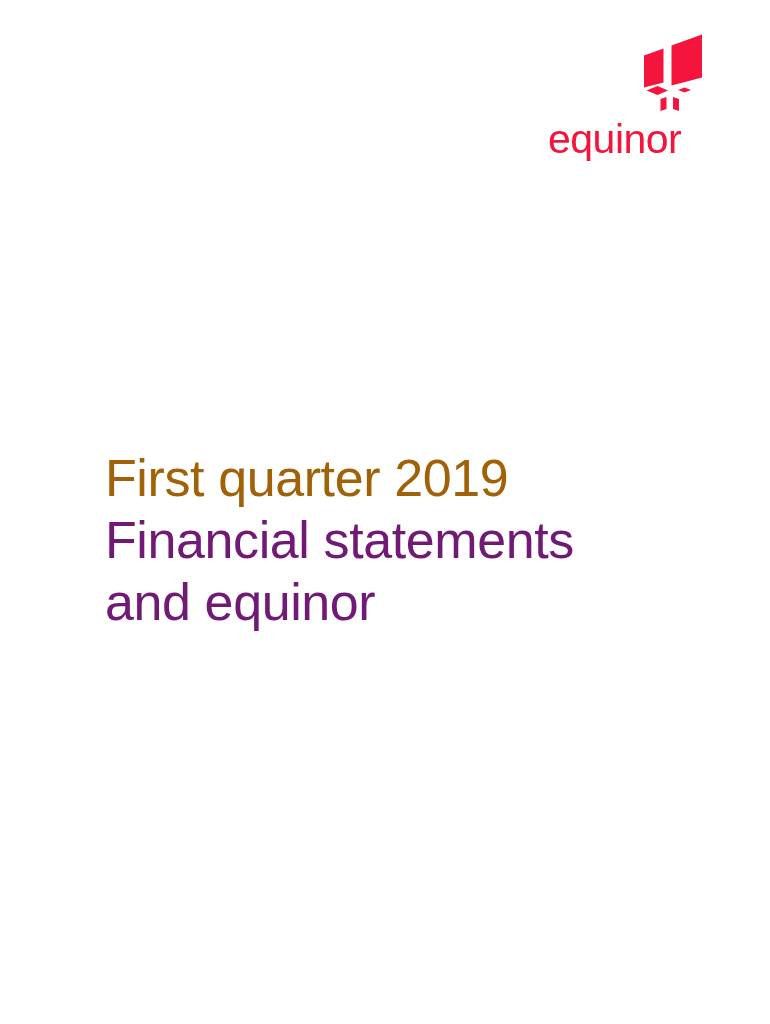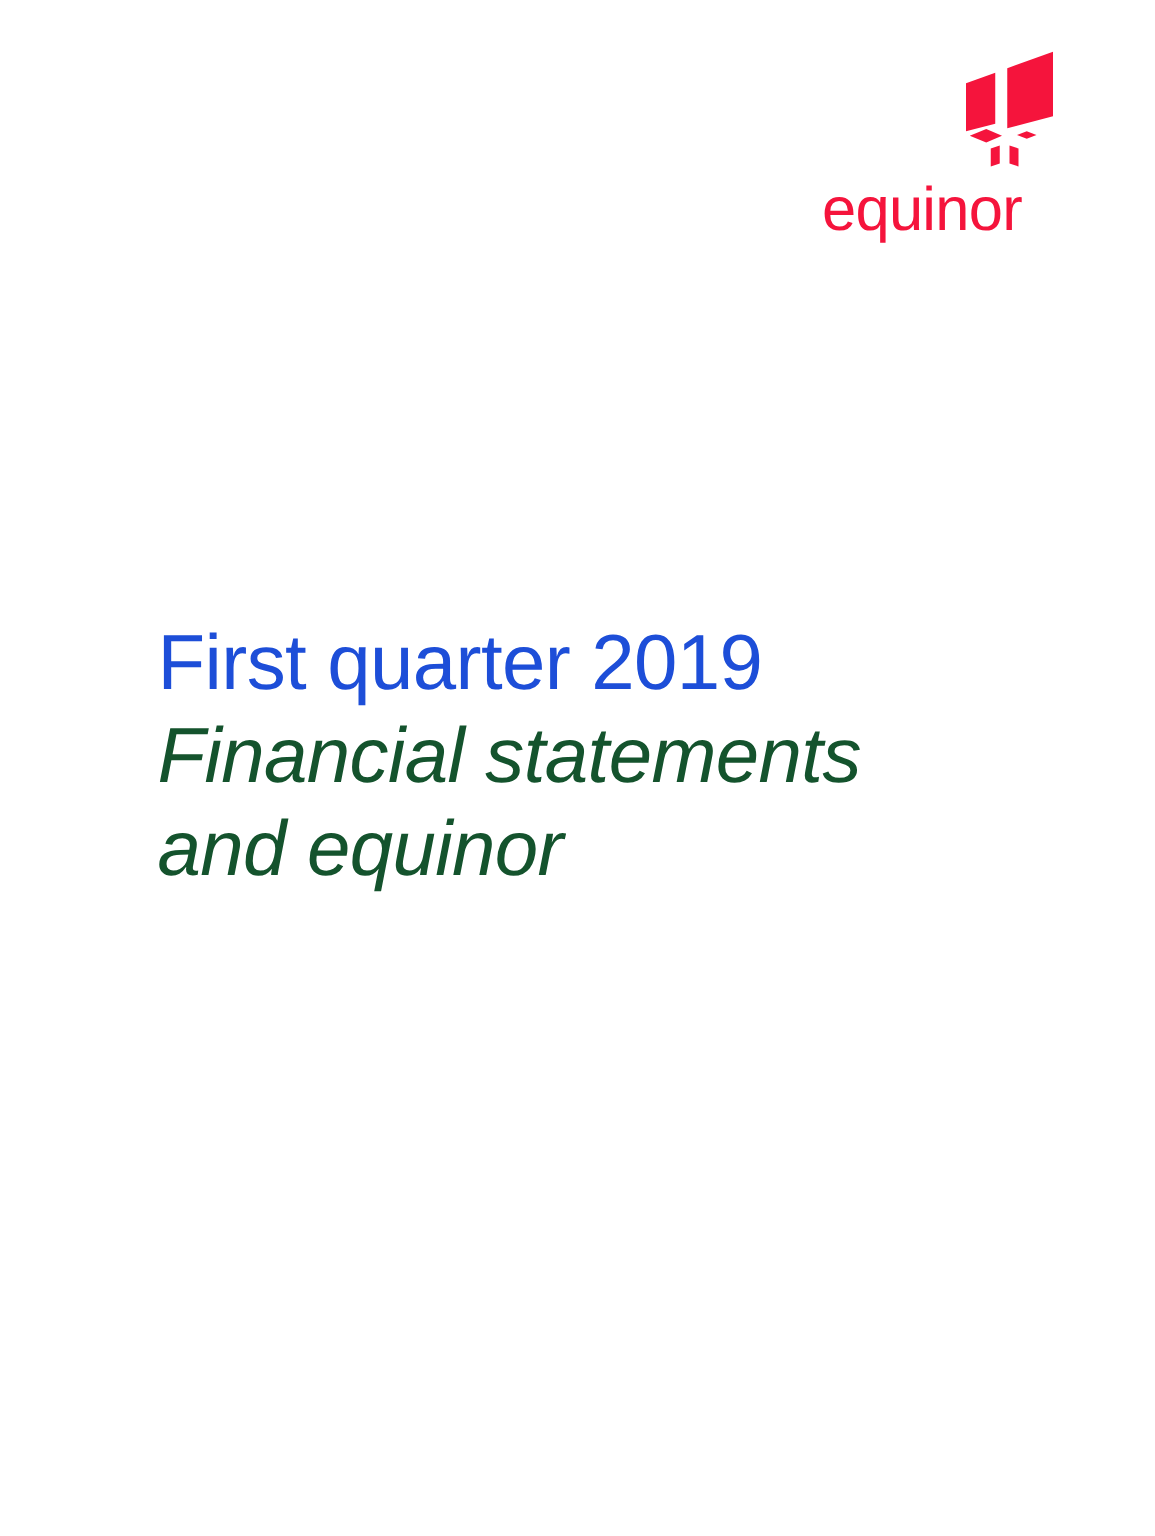--- a/index.html
+++ b/index.html
@@ -57,25 +57,25 @@
   .title-line {
     display: block;
     font-family: "Liberation Sans", sans-serif;
     font-weight: 400;
     font-size: 52px;
     line-height: 62px;
     letter-spacing: -0.4px;
     white-space: nowrap;
   }
   .title-red {
-    color: #1d4ed8;
+    color: #a16207;
+    margin-top: 36px;
   }
   .title-dark {
-    color: #14532d;
-    font-style: italic;
+    color: #701a75;
   }
 </style>
 </head>
 <body>
 
 <div class="page">
 
   <div class="logo-block">
 
     <svg class="logo-mark" viewBox="0 0 78 82" aria-hidden="true">

